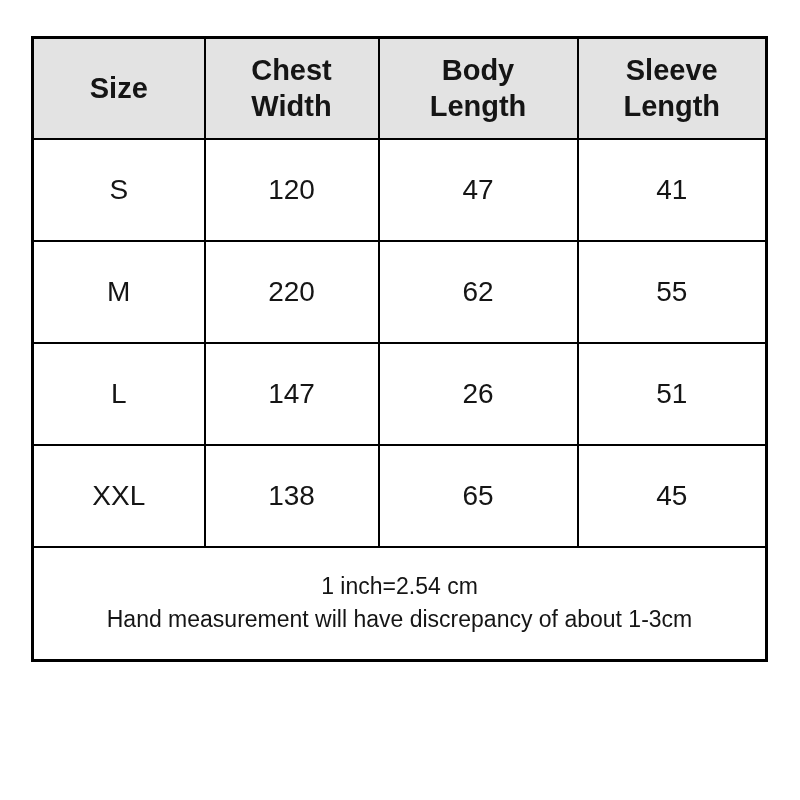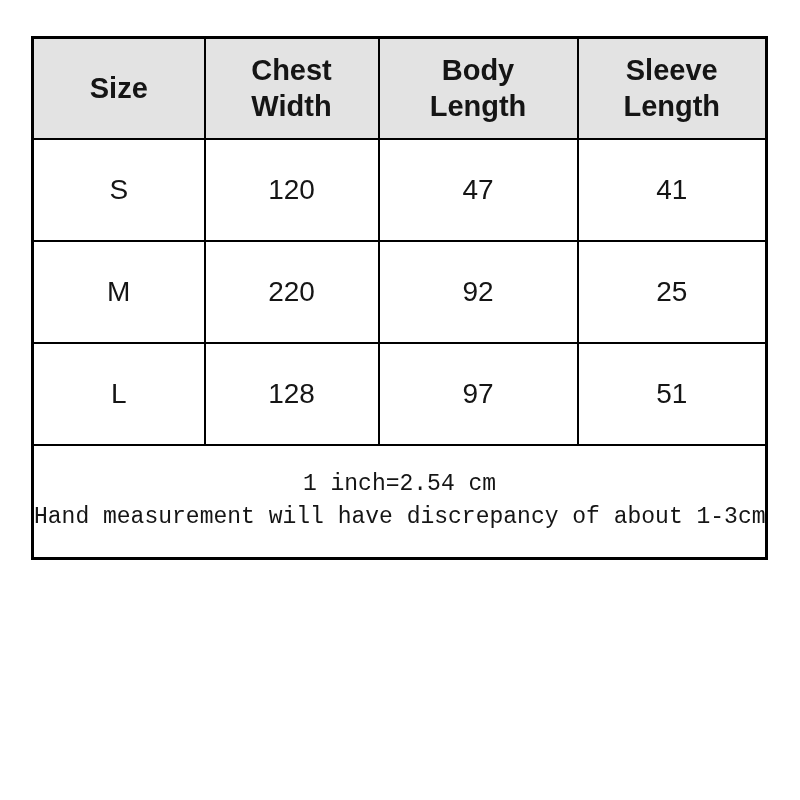--- a/index.html
+++ b/index.html
@@ -51,21 +51,21 @@
     white-space: pre-line;
   }
   tbody td {
     font-family: "Liberation Sans", sans-serif;
     font-weight: normal;
     font-size: 28px;
     height: 102px;
   }
   tfoot td {
     height: 114px;
-    font-family: Liberation Mono, monospace;
+    font-family: Liberation Sans, sans-serif;
     font-size: 23px;
     line-height: 1.45;
     padding: 6px 4px;
   }
   .footer-line { white-space: nowrap; }
   col.c-size   { width: 172px; }
   col.c-chest  { width: 174px; }
   col.c-body   { width: 199px; }
   col.c-sleeve { width: 189px; }
 </style>
@@ -94,28 +94,34 @@
     <tbody>
       <tr>
         <td>S</td>
         <td>120</td>
         <td>47</td>
         <td>41</td>
       </tr>
       <tr>
         <td>M</td>
         <td>220</td>
-        <td>92</td>
-        <td>25</td>
+        <td>62</td>
+        <td>55</td>
       </tr>
       <tr>
         <td>L</td>
-        <td>128</td>
-        <td>97</td>
+        <td>147</td>
+        <td>26</td>
         <td>51</td>
+      </tr>
+      <tr>
+        <td>XXL</td>
+        <td>138</td>
+        <td>65</td>
+        <td>45</td>
       </tr>
     </tbody>
     <tfoot>
       <tr>
         <td colspan="4">
           <div class="footer-line">1 inch=2.54 cm</div>
           <div class="footer-line">Hand measurement will have discrepancy of about 1-3cm</div>
         </td>
       </tr>
     </tfoot>

